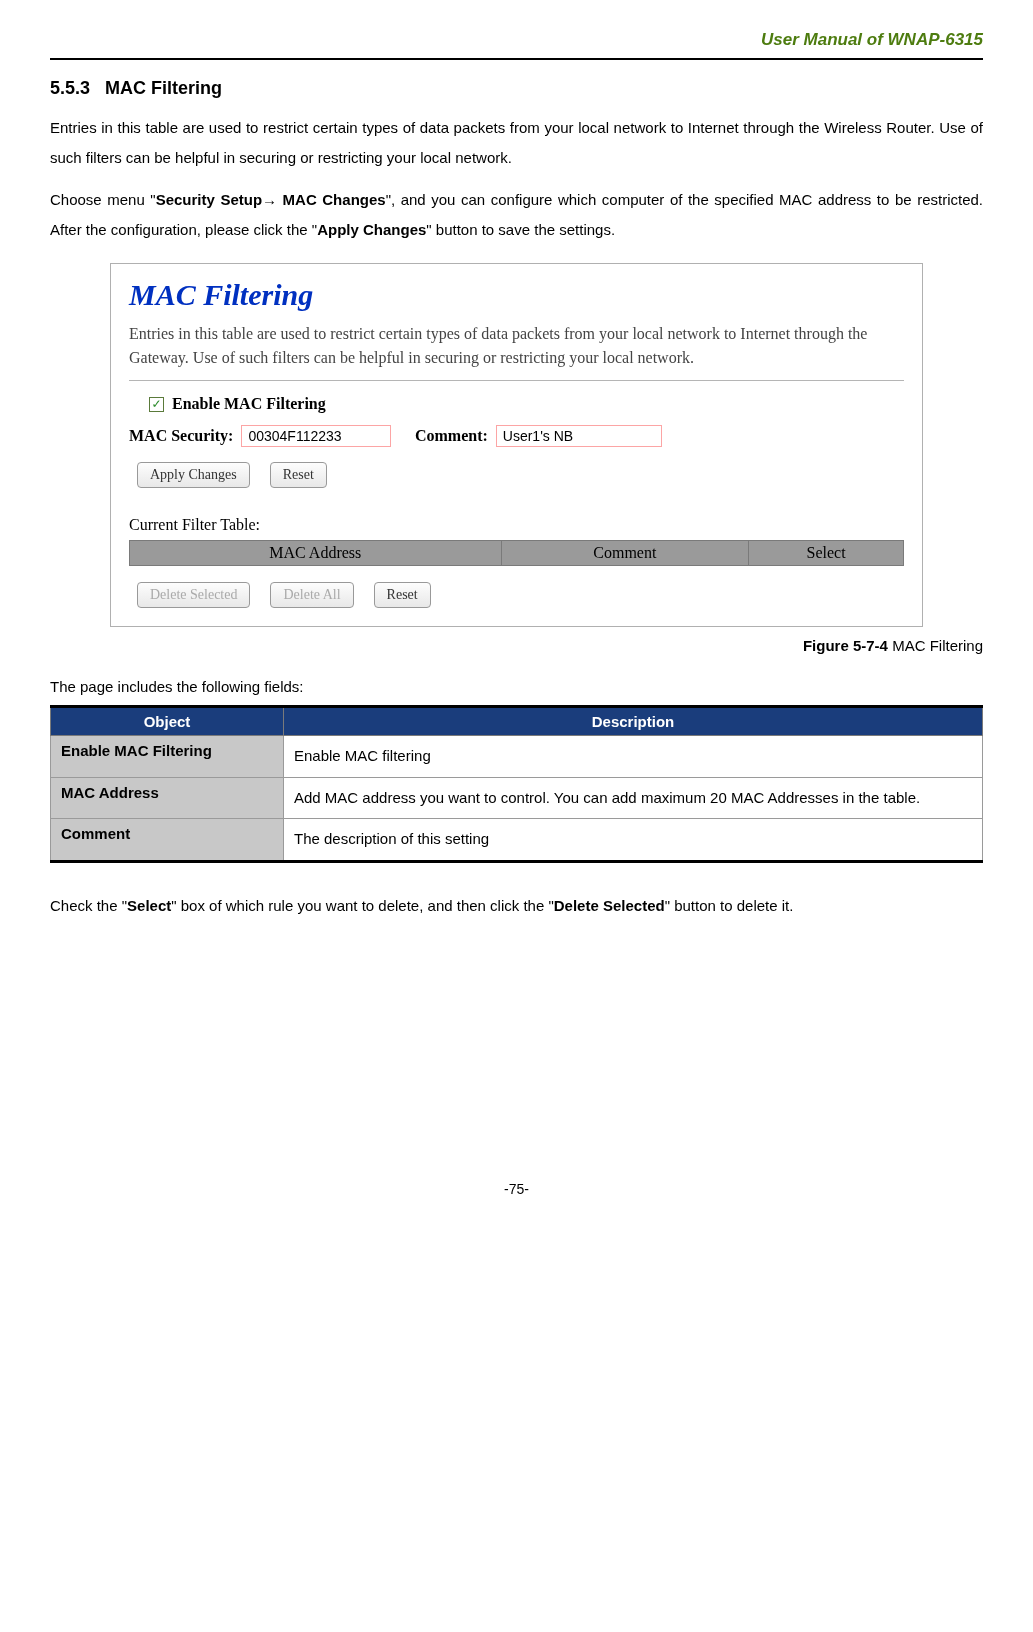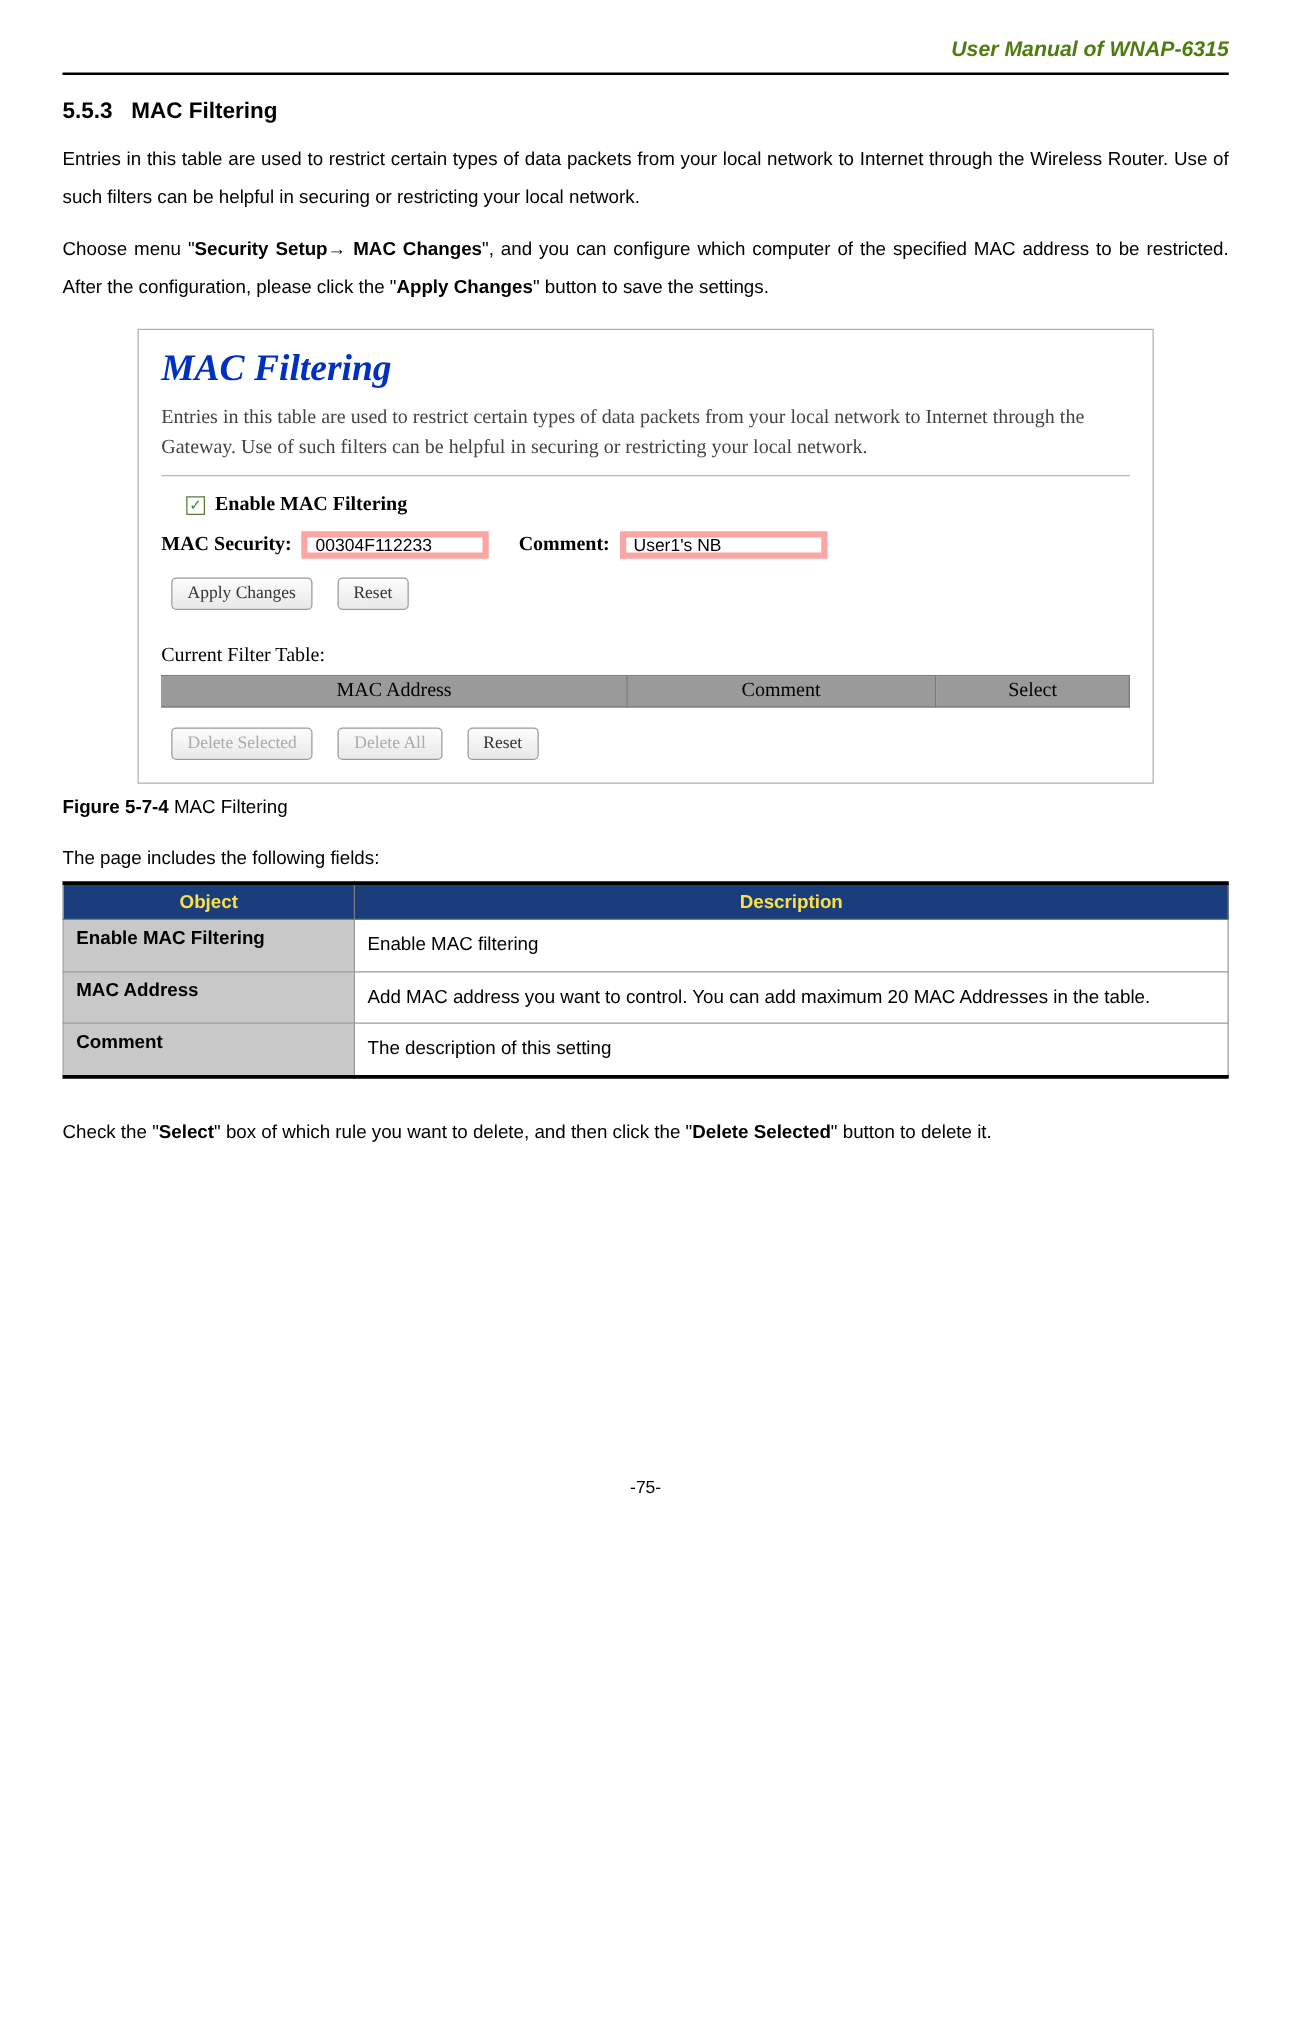--- a/index.html
+++ b/index.html
@@ -61,21 +61,21 @@
       font-size: 12px; color: #2a8a2a; background: #fff;
       margin-left: 20px;
     }
     .ss-bold-label {
       font-weight: bold; font-family: "Times New Roman", serif;
       font-size: 16px;
     }
     .ss-input {
       font-family: Arial, sans-serif;
       font-size: 14px;
-      border: 5px solid #fca5a5;
+      border: 1px solid #fca5a5;
       height: 22px; padding: 2px 6px;
       background: #fff;
     }
     .ss-input.mac { width: 150px; }
     .ss-input.comment { width: 166px; }
     .ss-btn {
       font-family: "Times New Roman", serif;
       font-size: 14px;
       padding: 4px 12px;
       border: 1px solid #999;
@@ -100,32 +100,32 @@
       border: 1px solid #7a7a7a;
       font-family: "Times New Roman", serif;
       font-size: 16px;
       font-weight: normal;
       padding: 3px 6px;
       color: #000;
     }
     .filter-table th.mac-col { width: 48%; }
     .filter-table th.comment-col { width: 32%; }
     .filter-table th.select-col { width: 20%; }
-    .figure-caption { text-align: left; font-size: 15px; margin: 8px 0 24px 0; }
+    .figure-caption { text-align: right; font-size: 15px; margin: 8px 0 24px 0; }
     .fields-intro { margin-bottom: 10px; margin-top: 12px; }
     .fields-table {
       width: 100%;
       border-collapse: collapse;
       margin-bottom: 28px;
       border-top: 3px solid #000;
       border-bottom: 3px solid #000;
     }
     .fields-table th {
       background: #1a3d7c;
-      color: #fde047;
+      color: #ffffff;
       font-weight: bold;
       padding: 5px 8px;
       border: 1px solid #7a7a7a;
       text-align: center;
     }
     .fields-table th.obj { width: 25%; }
     .fields-table td.obj {
       background: #c8c8c8;
       font-weight: bold;
       padding: 6px 10px;

